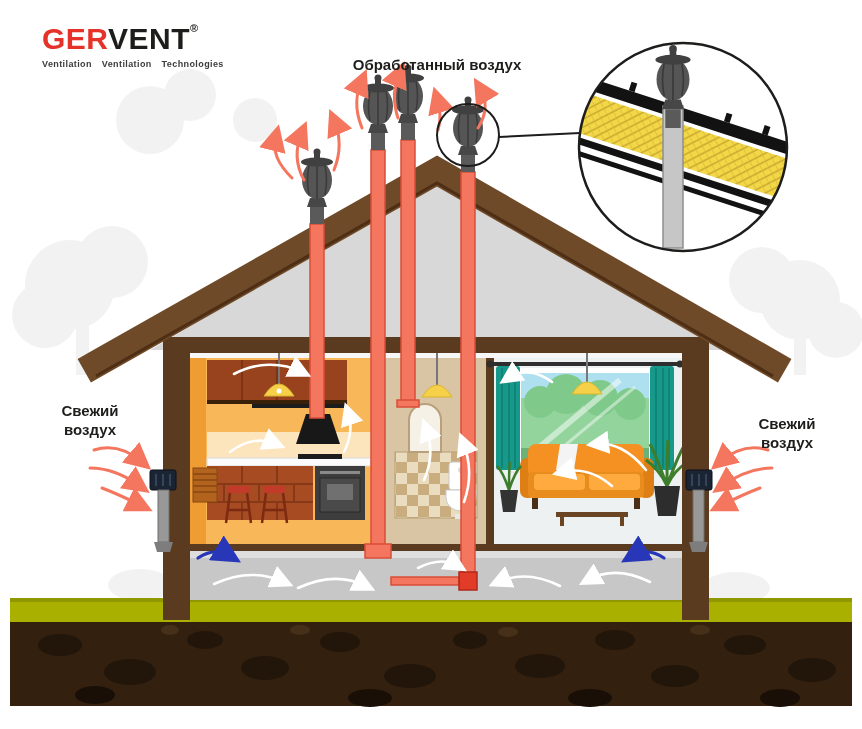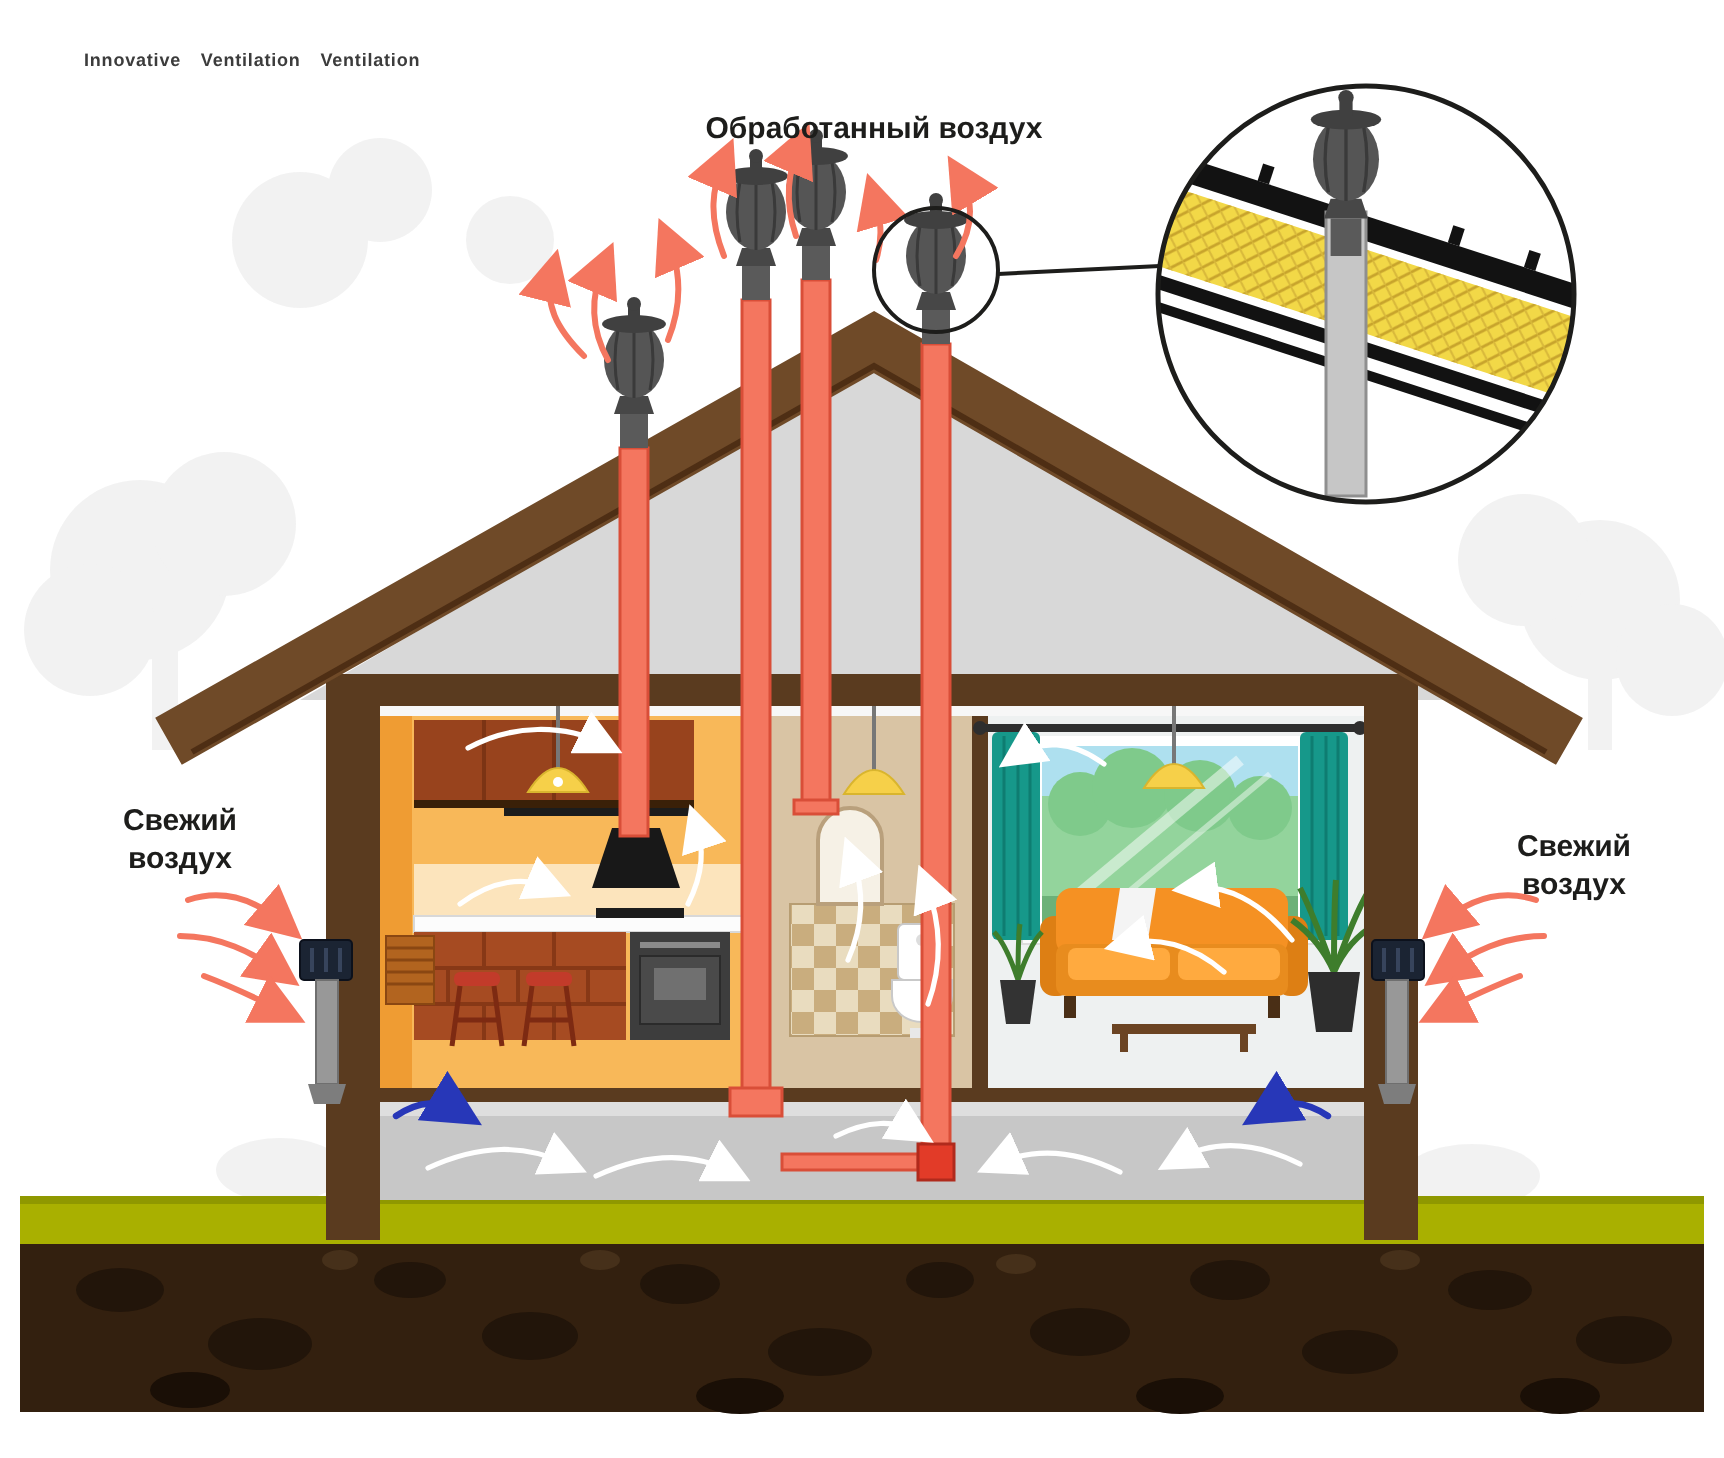--- a/index.html
+++ b/index.html
@@ -27,21 +27,22 @@
   .arrow-red{stroke:var(--pipe-salmon);fill:none;stroke-width:3;stroke-linecap:round;}
   .arrow-white{stroke:#fff;fill:none;stroke-width:2.6;stroke-linecap:round;}
   .arrow-blue{stroke:var(--arrow-blue);fill:none;stroke-width:3.2;stroke-linecap:round;}
 </style>
 </head>
 <body>
 
 <div id="stage">
 
   <div id="logo">
-    <div class="tagline">Innovative Ventilation Ventilation</div>
+    <div class="wordmark"><span class="red">GER</span><span class="dark">VENT</span><span class="reg">®</span></div>
+    <div class="tagline">Ventilation Ventilation Technologies</div>
   </div>
 
   <div class="label" id="processed-air">Обработанный воздух</div>
   <div class="label" id="fresh-air-left">Свежий воздух</div>
   <div class="label" id="fresh-air-right">Свежий воздух</div>
 
   <svg id="illustration" width="862" height="729" viewBox="0 0 862 729">
     <defs>
       <marker id="mRed" markerWidth="9" markerHeight="9" refX="5" refY="4.5" orient="auto">
         <path d="M0,0 L9,4.5 L0,9 z" fill="#f4765f"></path>

